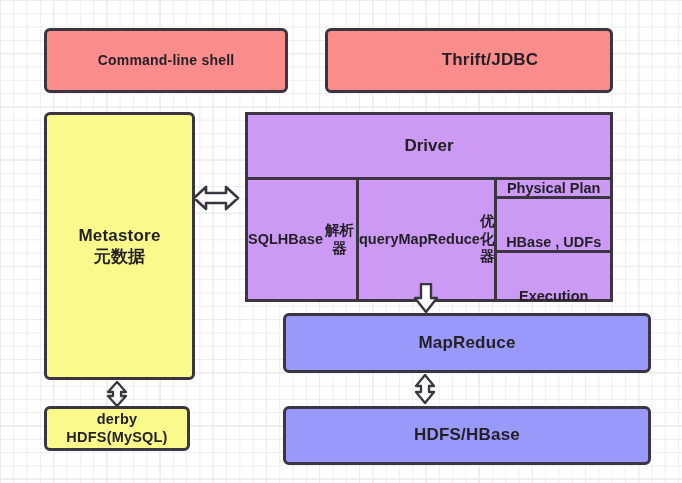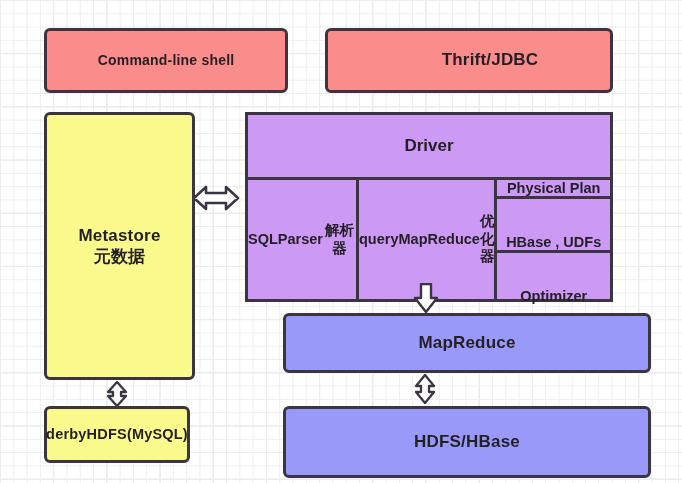--- a/index.html
+++ b/index.html
@@ -52,21 +52,21 @@
   .node.yellow { background: #fafa8c; }
   .node.blue   { background: #9999fa; margin-left: 38px; }
 
   
   #box-cli      { left: 44px;  top: 28px;  width: 244px; height: 65px;  font-size: 14px; }
   #box-thrift   { left: 325px; top: 28px;  width: 288px; height: 65px;  font-size: 17px; padding-left: 42px; }
 
   #box-metastore{ left: 44px;  top: 112px; width: 151px; height: 268px; font-size: 17px; flex-direction: column; }
   #box-metastore .line2 { font-size: 17px; }
 
-  #box-derby    { left: 44px;  top: 406px; width: 146px; height: 57px;  font-size: 14.5px; flex-direction: row; }
+  #box-derby    { left: 44px;  top: 406px; width: 146px; height: 45px;  font-size: 14.5px; flex-direction: column; }
 
   
   #box-driver {
     position: absolute;
     left: 245px; top: 112px; width: 368px; height: 190px;
     box-sizing: border-box;
     border: 3px solid #3b3541;
     background: #cc99f5;
     display: flex;
     flex-direction: column;
@@ -101,21 +101,21 @@
   .stack-item {
     flex: 1 1 0;
     display: flex; align-items: center; justify-content: center;
     font-weight: bold; font-size: 14.5px; color: #231f24;
     border-bottom: 3px solid #3b3541;
     box-sizing: border-box;
   }
   .stack-item:last-child { border-bottom: none; }
 
   #box-mapreduce{ left: 245px; top: 313px; width: 368px; height: 60px; font-size: 17px; }
-  #box-hdfs     { left: 245px; top: 406px; width: 368px; height: 72px; font-size: 17px; }
+  #box-hdfs     { left: 245px; top: 406px; width: 368px; height: 59px; font-size: 17px; }
 
   
   .arrow {
     position: absolute;
     pointer-events: none;
   }
   .arrow svg { display: block; }
 
   #arrow-meta-driver { left: 192px; top: 182px; }
   #arrow-meta-derby  { left: 104px; top: 381px; }
@@ -148,39 +148,39 @@
   </div>
 
   <div id="box-driver">
     <div id="driver-title">
       <span>Driver</span>
     </div>
     <div id="driver-body">
 
       <div class="driver-cell" id="cell-parser">
         <span>SQL</span>
-        <span>Parser</span>
+        <span>HBase</span>
         <span class="cn">解析器</span>
       </div>
 
       <div class="driver-cell" id="cell-optimizer">
         <span>query</span>
         <span>MapReduce</span>
         <span class="cn">优化器</span>
       </div>
 
       <div id="cell-stack">
         <div class="stack-item">
           <span>Physical Plan</span>
         </div>
         <div class="stack-item">
           <span>HBase , UDFs</span>
         </div>
         <div class="stack-item">
-          <span>Optimizer</span>
+          <span>Execution</span>
         </div>
       </div>
 
     </div>
   </div>
 
   <div class="node blue" id="box-mapreduce">
     <span>MapReduce</span>
   </div>
 

